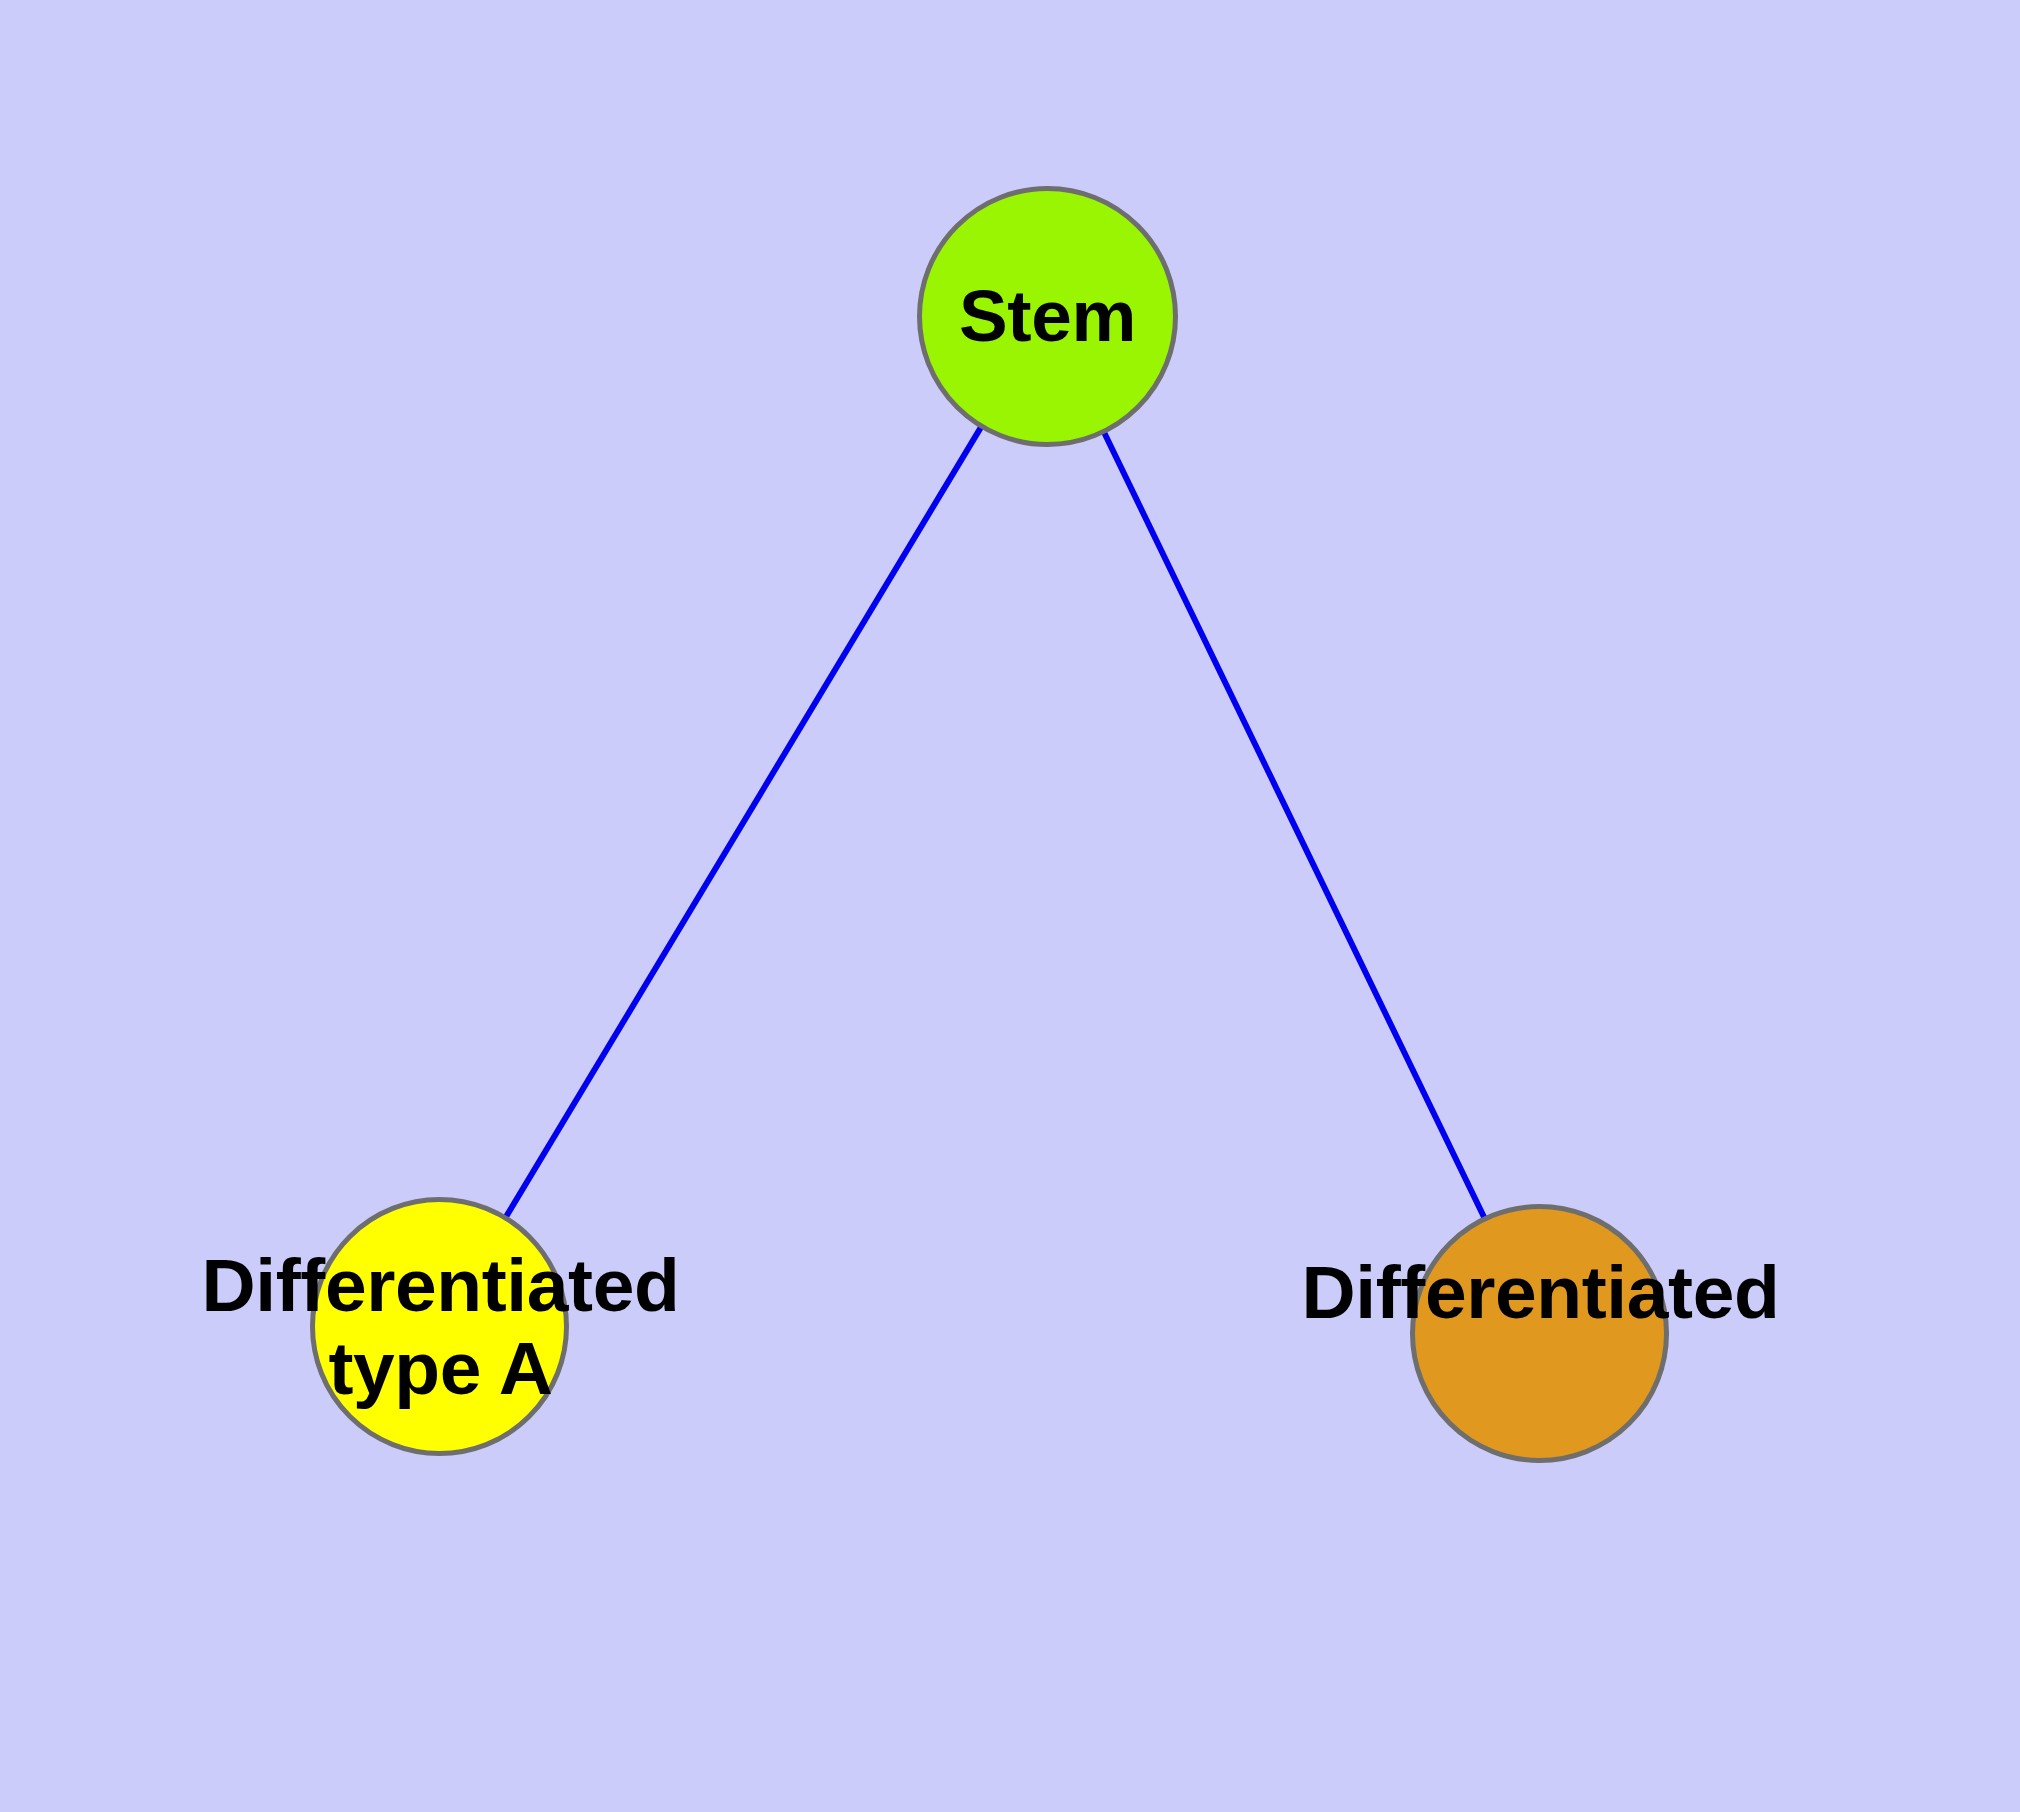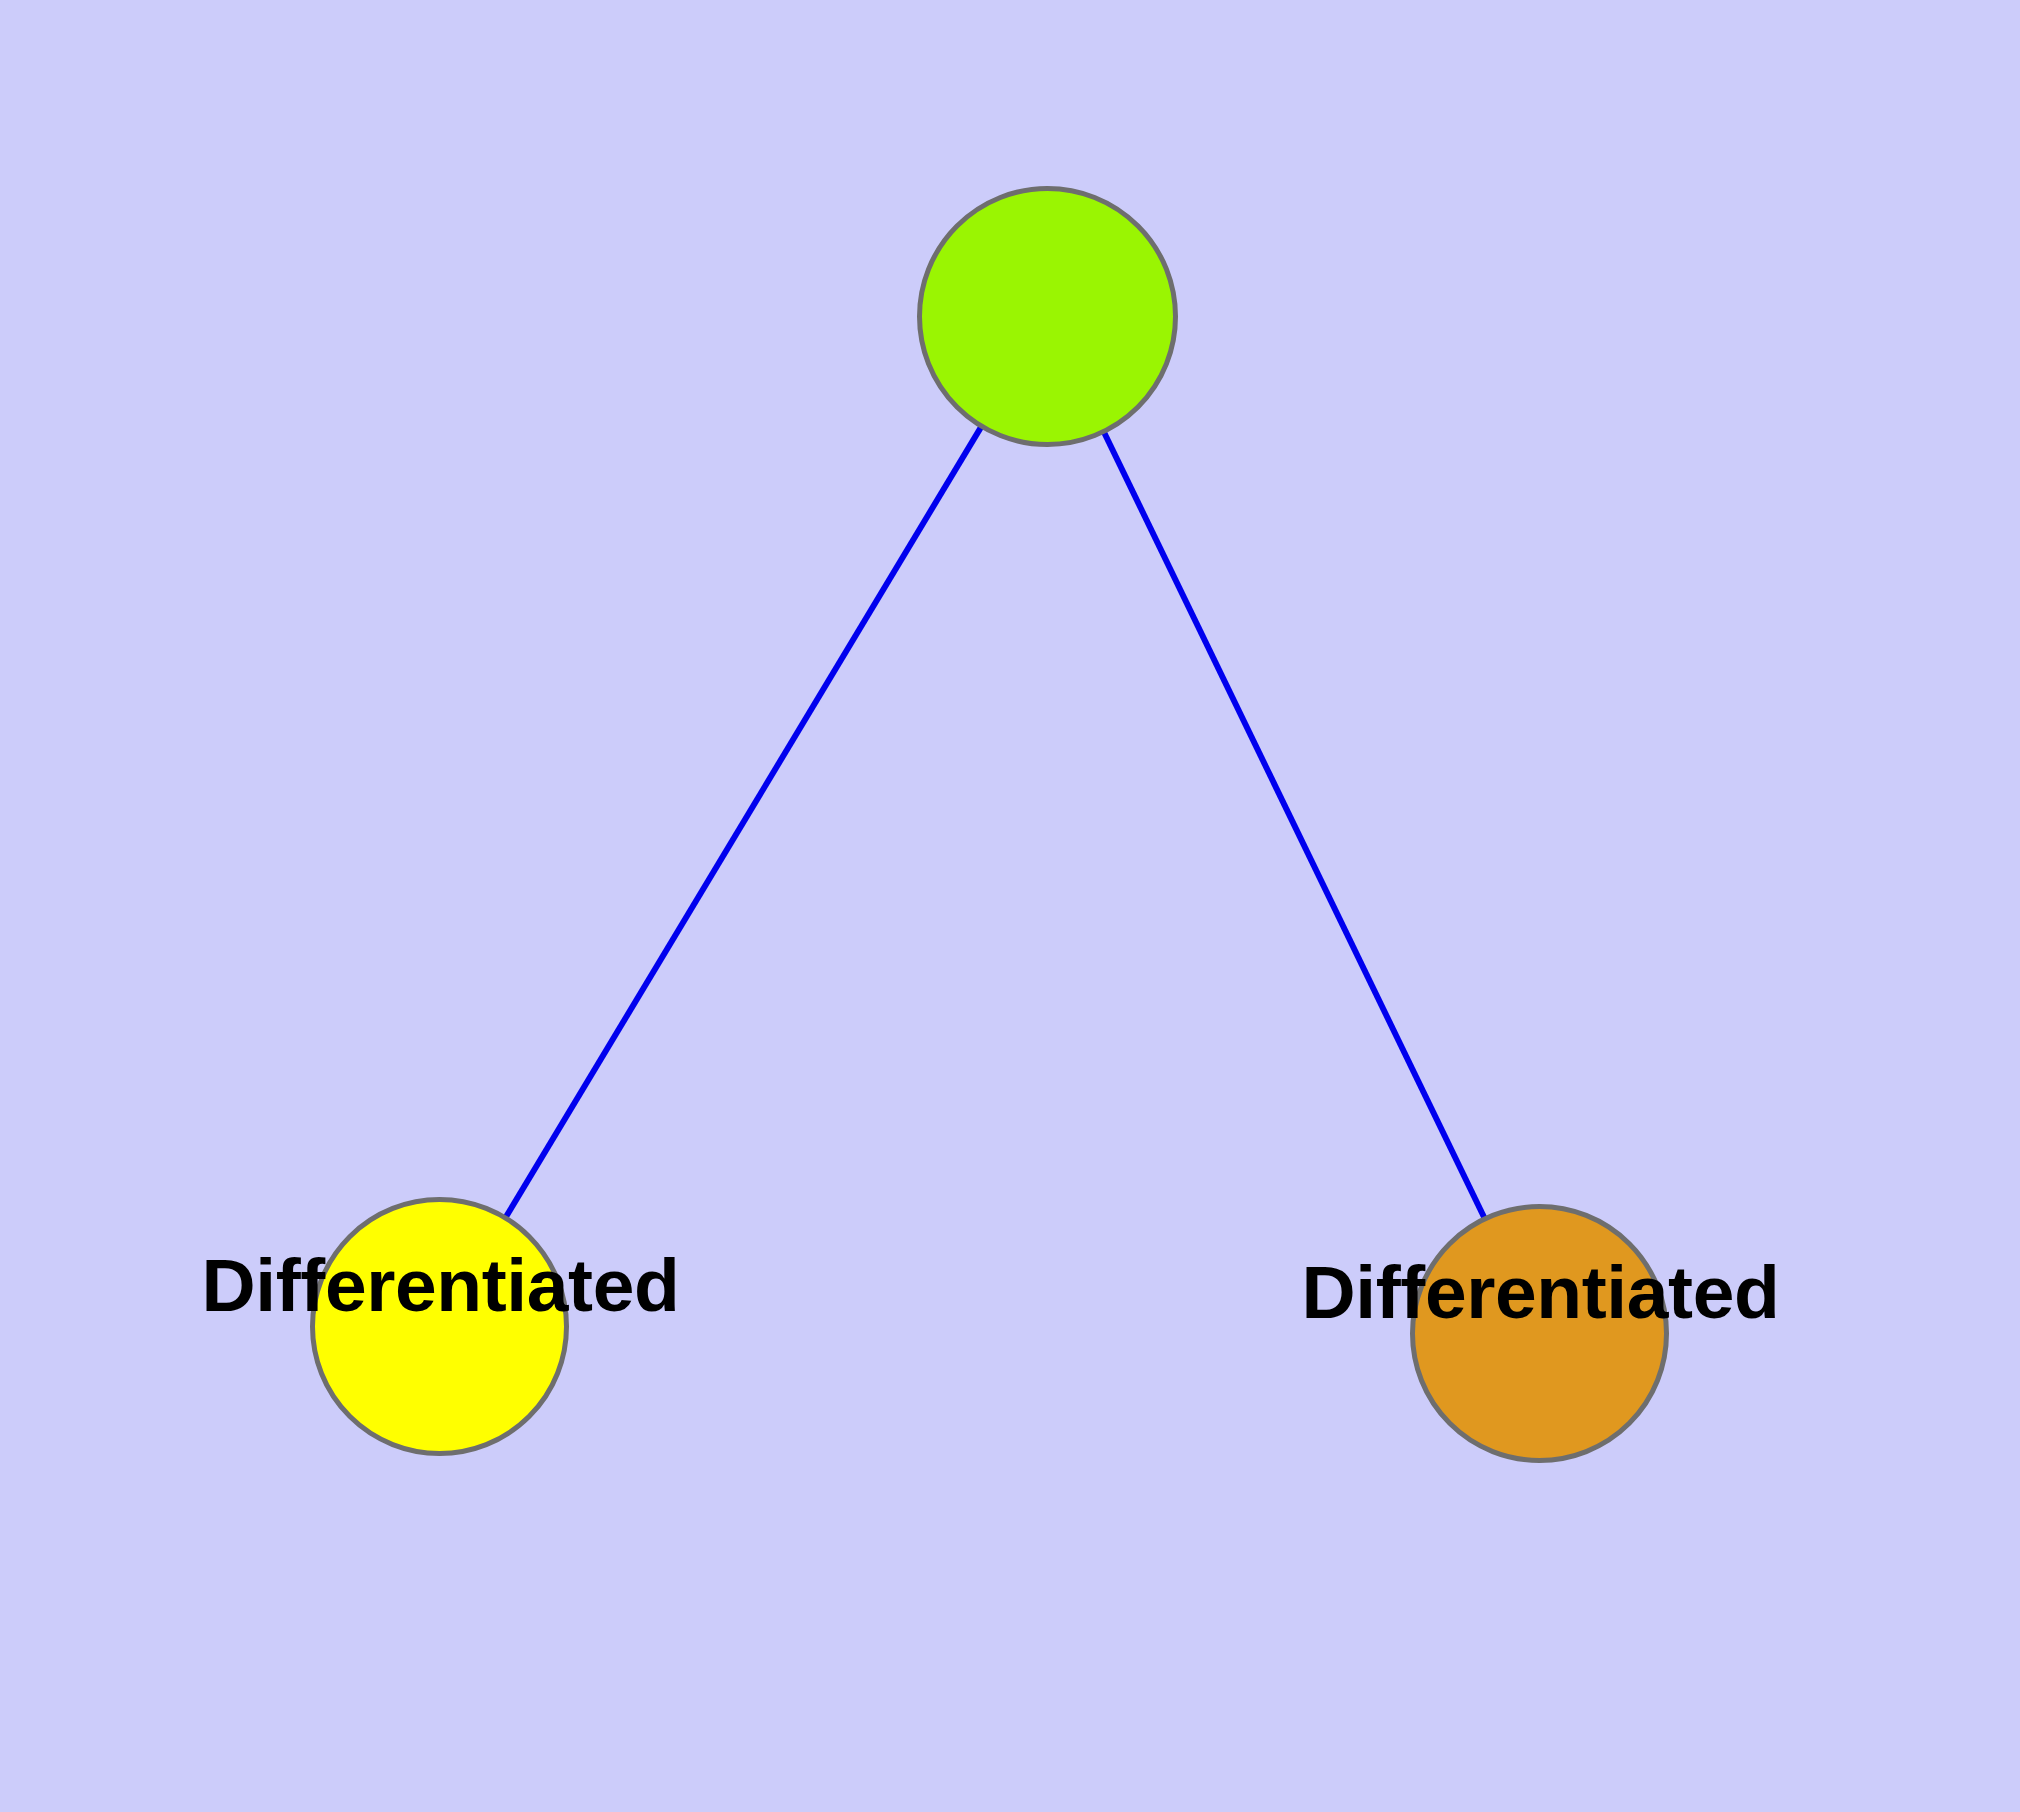--- a/index.html
+++ b/index.html
@@ -105,20 +105,21 @@
   </svg>
 
   <div id="node-layer">
 
     <div class="node" id="node-stem" style="left: 917px; top: 186px; width: 261px; height: 261px; background: rgb(154, 245, 2); border-color: rgb(110, 110, 110); border-width: 5.1px;"></div>
 
     <div class="node" id="node-diff-a" style="left: 310px; top: 1197px; width: 259px; height: 259px; background: rgb(255, 255, 0); border-color: rgb(110, 110, 110); border-width: 5.1px;"></div>
 
     <div class="node" id="node-diff-b" style="left: 1410px; top: 1204px; width: 259px; height: 259px; background: rgb(224, 152, 31); border-color: rgb(110, 110, 110); border-width: 5.1px;"></div>
 
+    <div class="node-label" id="label-stem" style="color: rgb(0, 0, 0); left: 793px; top: 276px;">Stem</div>
 
-    <div class="node-label" id="label-diff-a" style="color: rgb(0, 0, 0); left: 186px; top: 1244px;"><span>Differentiated</span><br></div>
+    <div class="node-label" id="label-diff-a" style="color: rgb(0, 0, 0); left: 186px; top: 1244px;"><span>Differentiated</span><br><span>type A</span></div>
 
     <div class="node-label" id="label-diff-b" style="color: rgb(0, 0, 0); left: 1286px; top: 1251px;"><span>Differentiated</span><br></div>
 
   </div>
 </div>
 
 
 </body></html>

